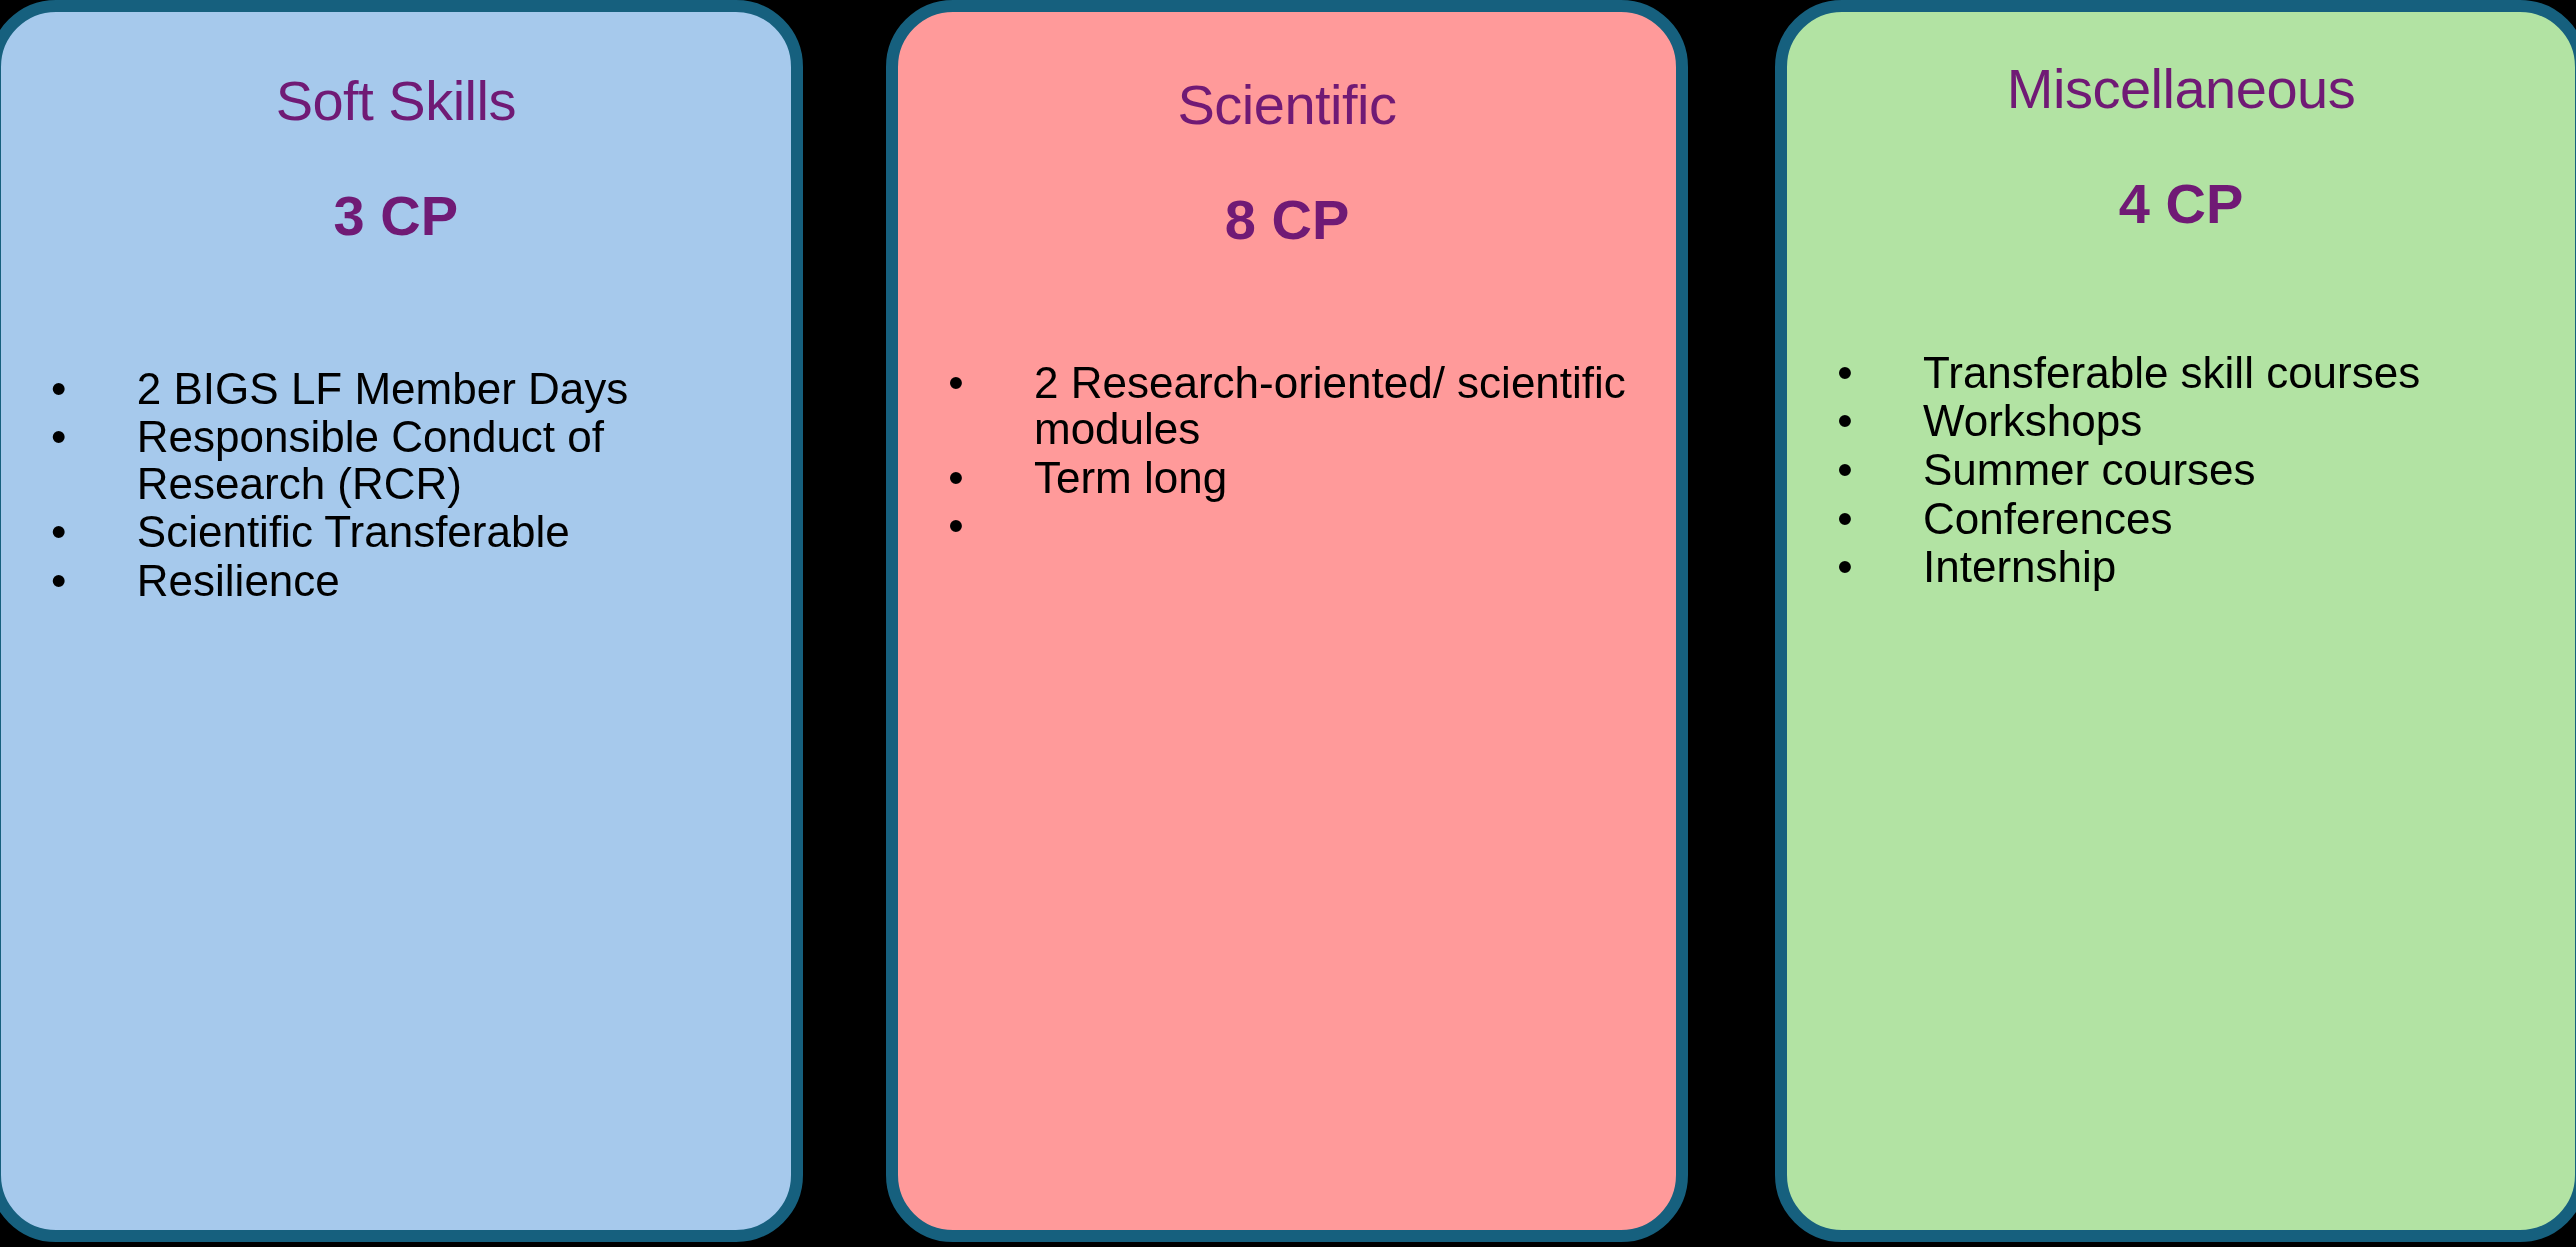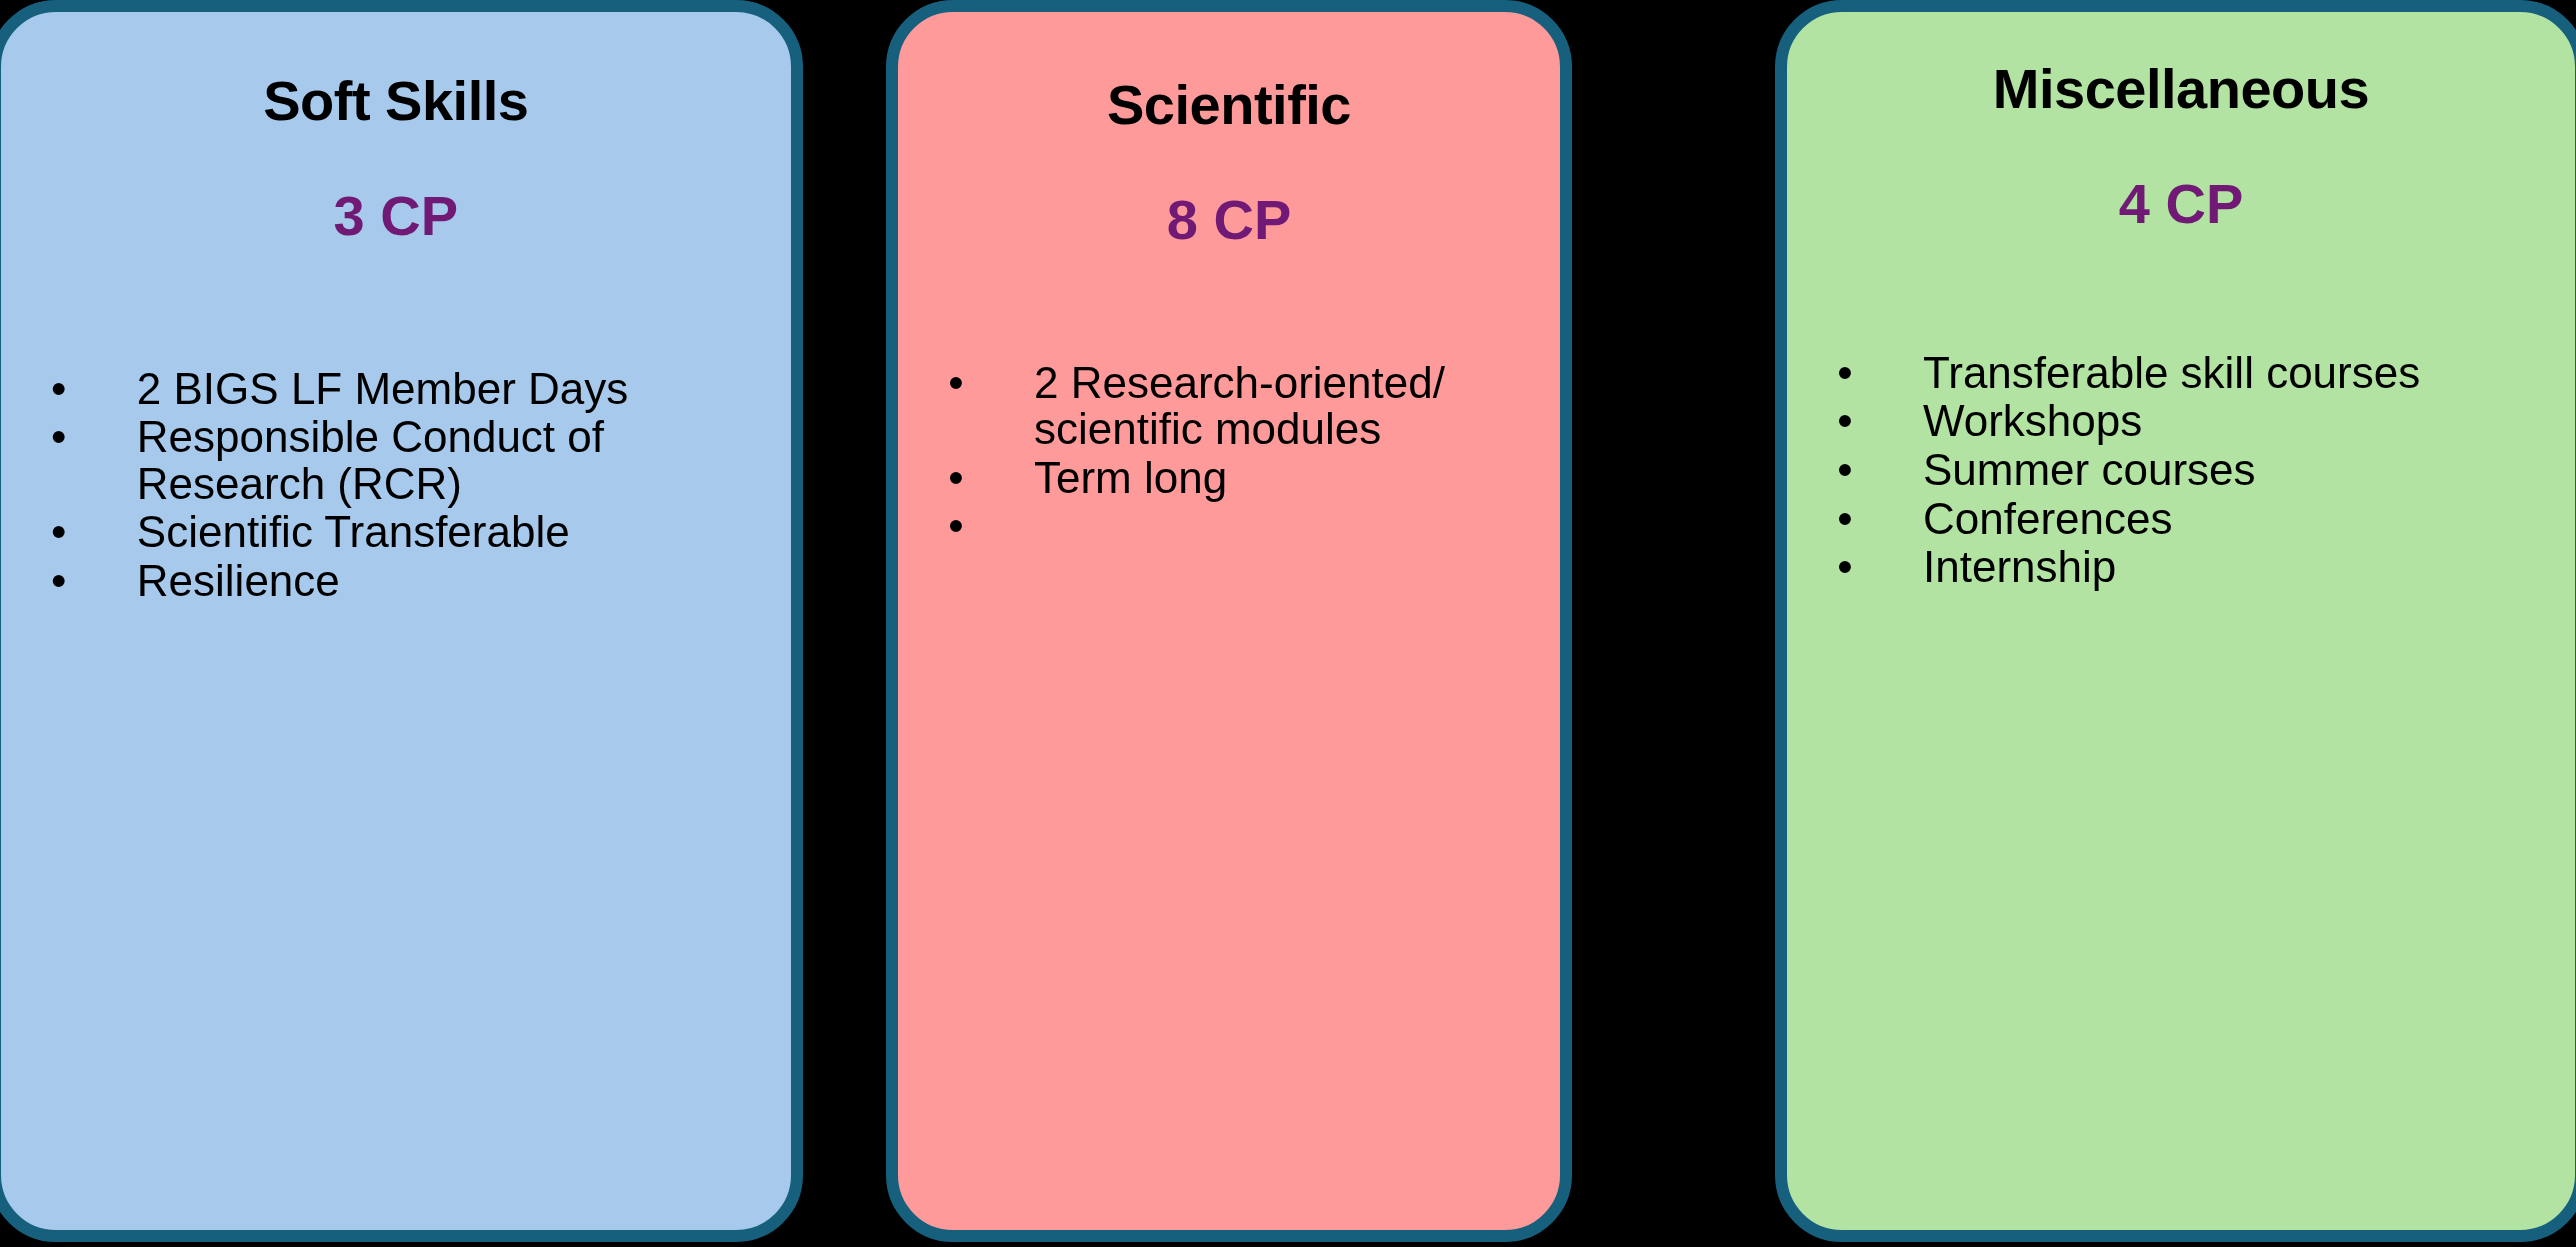--- a/index.html
+++ b/index.html
@@ -38,33 +38,33 @@
   }
 
   
   .card--soft {
     left: -11.2px;
     width: 814px;
     background: #A6C9EC;
   }
   .card--scientific {
     left: 886px;
-    width: 686px;
+    width: 802px;
     background: #FF9A9A;
   }
   .card--misc {
     left: 1775px;
     width: 812px;
     background: #B2E3A3;
   }
 
   .card-title {
     text-align: center;
-    font-weight: bold;
-    color: #000000;
+    font-weight: normal;
+    color: #701a75;
     line-height: 1.12;
     letter-spacing: -0.5px;
     padding: 0 18px;
     white-space: pre-line;
   }
   .card--soft .card-title      { font-size: 56px; margin-top: 58px; }
   .card--scientific .card-title{ font-size: 56px; margin-top: 62px; }
   .card--misc .card-title      { font-size: 56px; }
 
   .card-cp {

